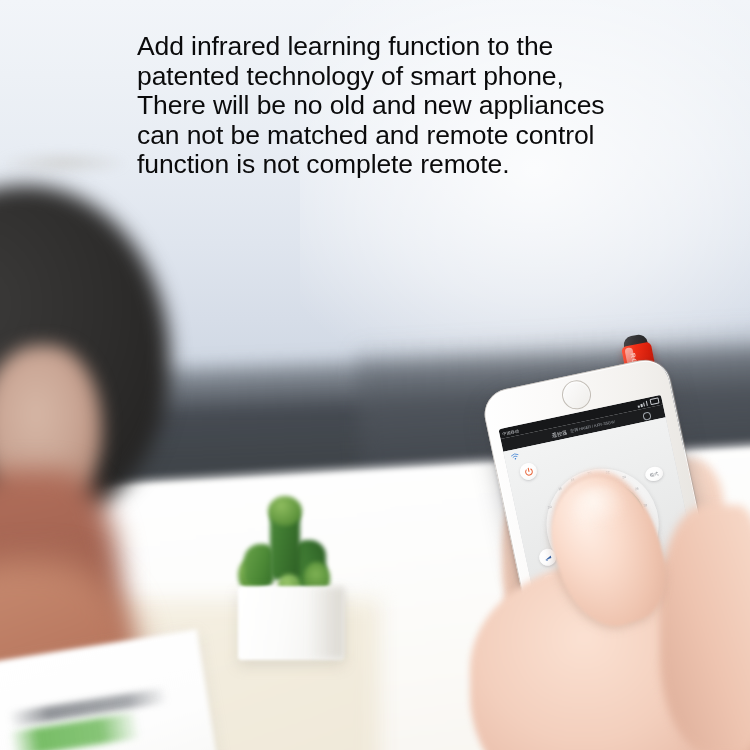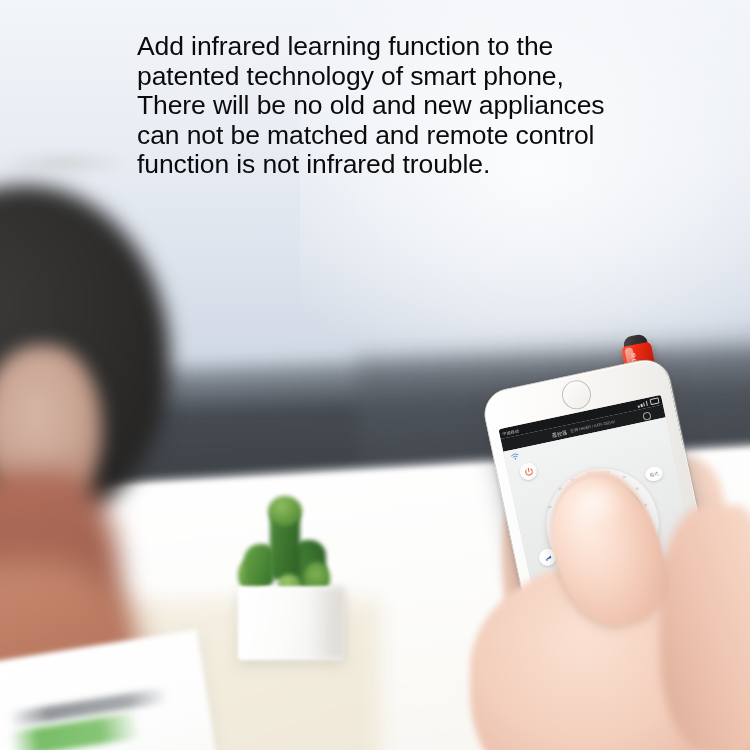--- a/index.html
+++ b/index.html
@@ -573,15 +573,15 @@
   <div class="layer" id="hand-right-side"></div>
   <div class="layer" id="hand-thumb"></div>
   <div class="layer" id="hand-thumbnail"></div>
   <div class="layer" id="finger"></div>
   <div class="layer" id="fingertip-hl"></div>
 
   <div id="headline">Add infrared learning function to the
 patented technology of smart phone,
 There will be no old and new appliances
 can not be matched and remote control
-function is not infrared trouble.</div>
+function is not complete remote.</div>
 
 </div>
 
 </body></html>

